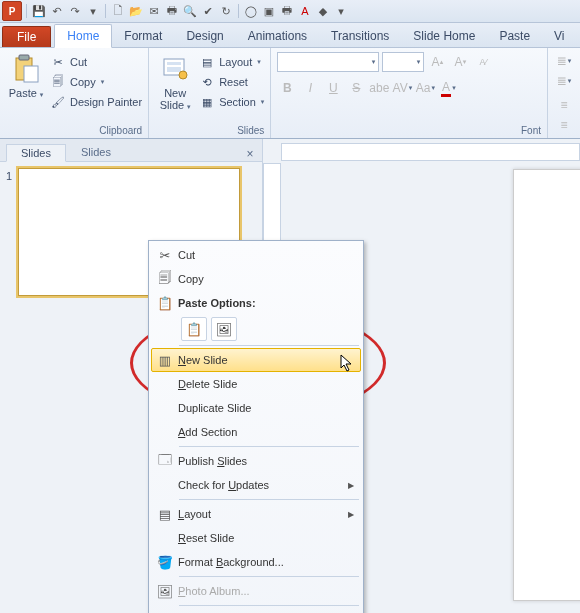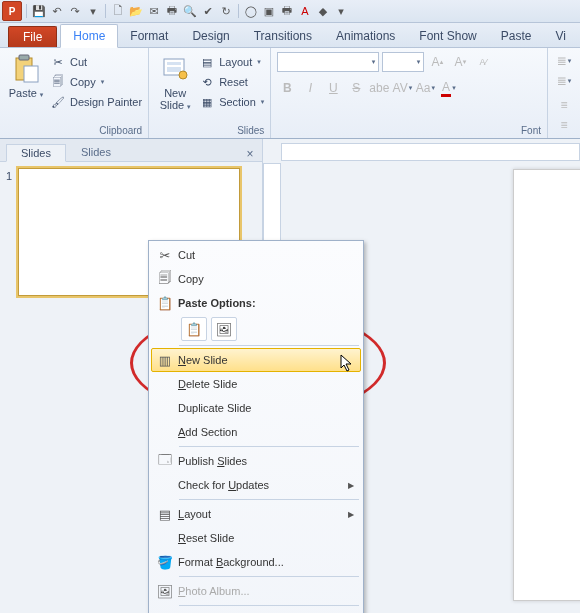--- a/index.html
+++ b/index.html
@@ -1,20 +1,20 @@
 <!DOCTYPE html>
 <html><head>
 <meta charset="utf-8">
 <style>
 html,body{margin:0;padding:0;font-family:"Segoe UI",Tahoma,sans-serif;font-size:11px;color:#333;background:#fff;width:580px;height:613px;overflow:hidden}
 .qat{height:22px;background:linear-gradient(#e8eef7,#dbe5f1);display:flex;align-items:center;gap:2px;padding:0 2px;border-bottom:1px solid #b6c4d8}
 .qat .appicon{width:18px;height:18px;background:#d24726;border:1px solid #a0371e;border-radius:2px;display:flex;align-items:center;justify-content:center;color:#fff;font-weight:bold;font-size:10px}
 .qat .qbtn{width:16px;height:16px;display:flex;align-items:center;justify-content:center;font-size:11px;color:#555;cursor:pointer}
 .qat .sep{width:1px;height:14px;background:#b6c4d8;margin:0 2px}
-.tabs{height:24px;background:linear-gradient(#e8eef7,#dbe5f1);display:flex;align-items:flex-end;border-bottom:1px solid #b6c4d8;padding-left:8px}
+.tabs{height:24px;background:linear-gradient(#e8eef7,#dbe5f1);display:flex;align-items:flex-end;border-bottom:1px solid #b6c4d8;padding-left:2px}
 .tabs .tab{padding:4px 12px;font-size:12px;color:#3b4b66;cursor:pointer}
 .tabs .tab.file{background:linear-gradient(#d24726,#b53a1c);color:#fff;border:1px solid #8e2f17;border-bottom:none;border-radius:2px 2px 0 0;padding:3px 14px;margin-right:3px}
 .tabs .tab.active{background:#fff;border:1px solid #b6c4d8;border-bottom:1px solid #fff;border-radius:2px 2px 0 0;color:#3b82f6;margin-bottom:-1px}
 .ribbon{height:90px;background:linear-gradient(#f6f9fd,#e8eef7);border-bottom:1px solid #9fb1c9;display:flex}
 .group{border-right:1px solid #c7d3e3;display:flex;flex-direction:column;padding:3px 6px 0}
 .group .body{flex:1;display:flex;gap:4px}
 .group .label{text-align:right;font-size:10px;color:#5a6d8a;padding:1px 0 2px}
 .bigbtn{width:40px;display:flex;flex-direction:column;align-items:center;justify-content:flex-start;gap:2px;padding-top:2px;cursor:pointer}
 .bigbtn .ico{width:32px;height:32px;display:flex;align-items:center;justify-content:center}
 .bigbtn .txt{font-size:11px;color:#3b4b66;text-align:center;line-height:1.1}
@@ -82,23 +82,23 @@
   <div class="qbtn" style="color:#c00">A</div>
   <div class="qbtn">◆</div>
   <div class="qbtn">▾</div>
 </div>
 
 <div class="tabs">
   <div class="tab file">File</div>
   <div class="tab active">Home</div>
   <div class="tab">Format</div>
   <div class="tab">Design</div>
+  <div class="tab">Animations</div>
   <div class="tab">Transitions</div>
-  <div class="tab">Animations</div>
-  <div class="tab">Font Show</div>
+  <div class="tab">Slide Home</div>
   <div class="tab">Paste</div>
   <div class="tab">Vi</div>
 </div>
 
 <div class="ribbon">
 
   <div class="group">
     <div class="body">
       <div class="bigbtn">
         <div class="ico">

